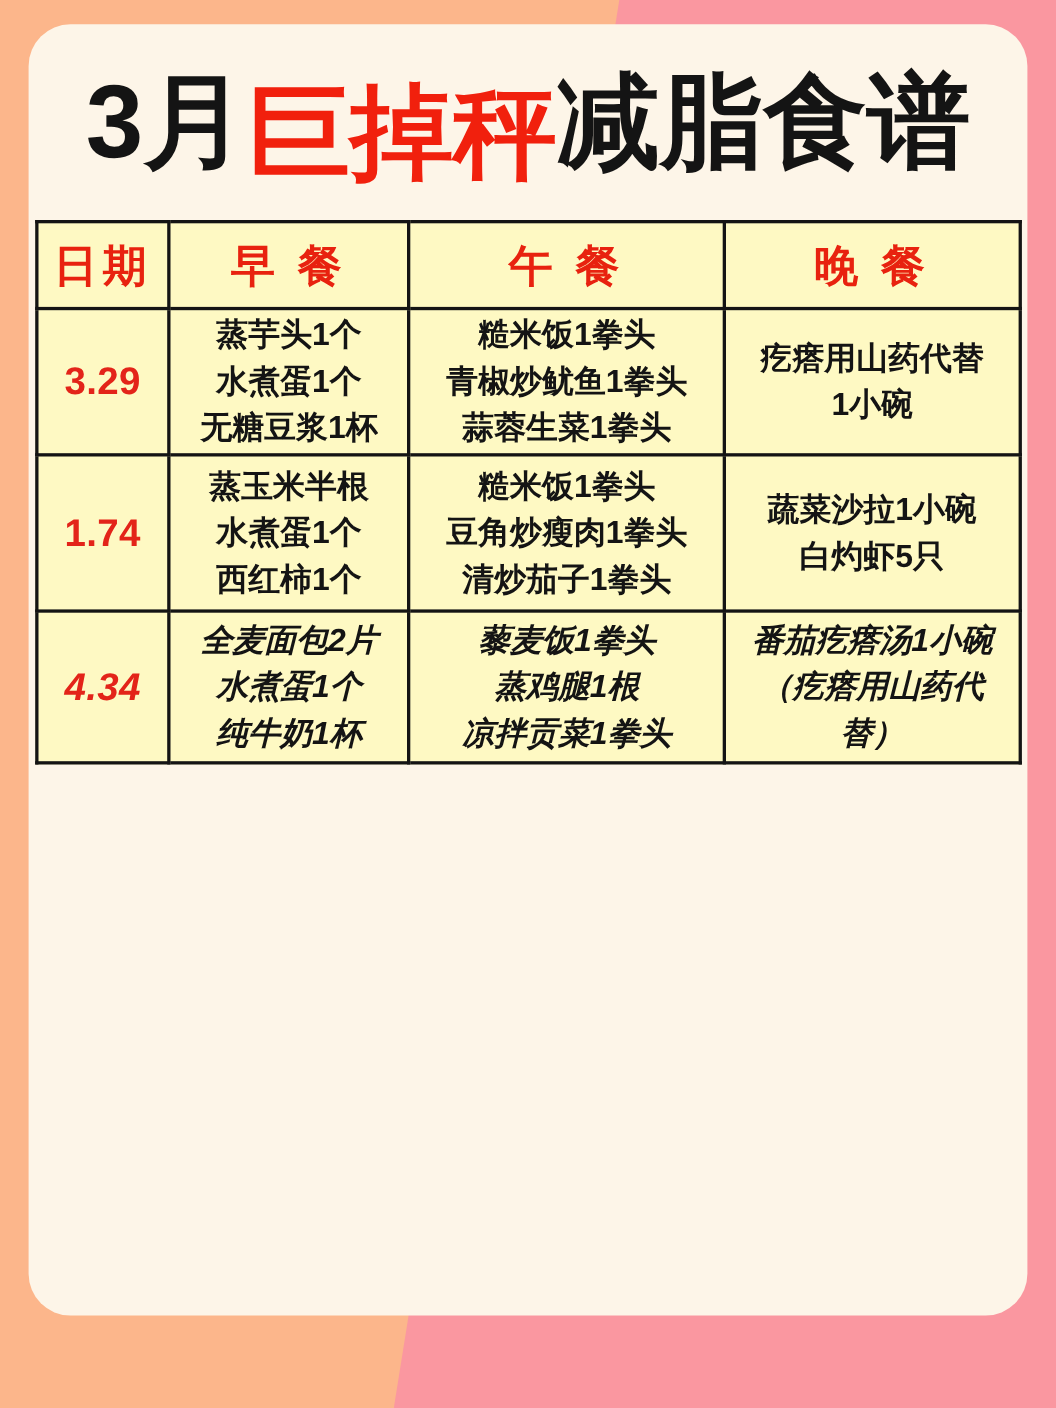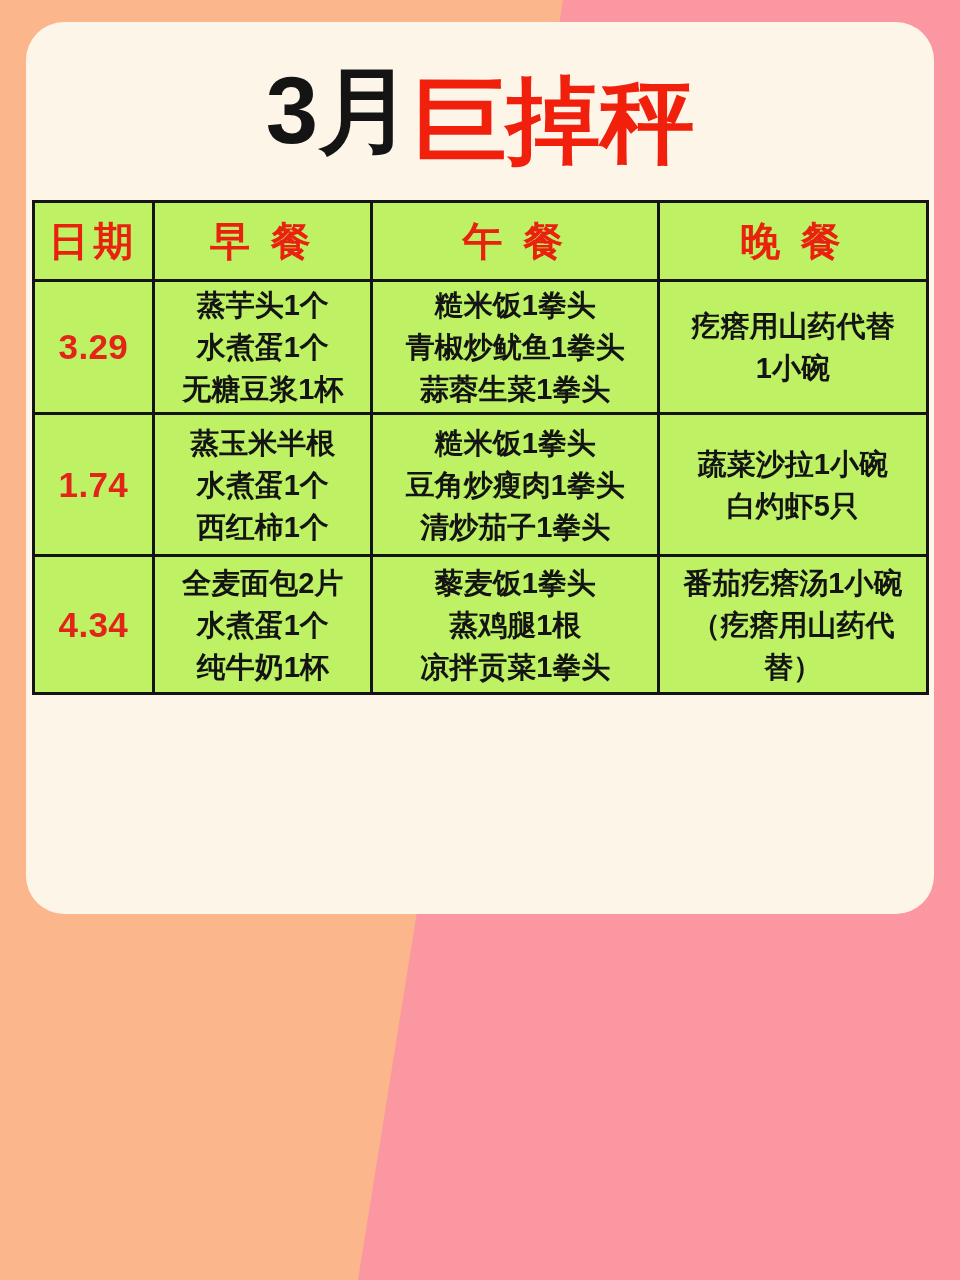--- a/index.html
+++ b/index.html
@@ -6,60 +6,61 @@
   body{
     width:960px;height:1280px;position:relative;overflow:hidden;
     font-family:"Liberation Sans","DejaVu Sans",sans-serif;
     background:#fcb68b;
   }
   .bg-pink{
     position:absolute;inset:0;background:#fa97a0;
     clip-path:polygon(563px 0,960px 0,960px 1280px,358px 1280px);
   }
   .card{
-    position:absolute;left:26px;top:22px;width:908px;height:892px;
+    position:absolute;left:26px;top:22px;width:908px;height:1174px;
     background:#fdf5e8;border-radius:38px;
   }
   .title{
     margin:0;height:178px;display:flex;align-items:center;justify-content:center;
     font-size:94px;font-weight:900;color:#141414;letter-spacing:0;
     white-space:nowrap;line-height:1;
   }
   .title .red{color:#f1200d;margin-top:20px;}
   table{
     width:897px;margin:0 auto;border-collapse:collapse;table-layout:fixed;
-    background:#bef264;
+    background:#fef9c3;
   }
   th,td{border:3px solid #141414;text-align:center;vertical-align:middle;padding:2px 4px;}
   th{
     height:72px;color:#e8220f;font-size:40px;font-weight:bold;letter-spacing:0.12em;
     white-space:nowrap;
   }
   td.date{color:#e32419;font-size:35px;font-weight:bold;letter-spacing:0.01em;margin-top:28px;}
   td.meal{
     color:#141414;font-size:29px;font-weight:bold;line-height:1.45;
     white-space:pre-line;
   }
   tr.r1 td{height:123px;}
   tr.r2 td{height:135px;}
-  tr.r3 td{height:131px;}
+  tr.r3 td{height:131px;font-style:italic;}
   .col-date{width:13.5%;}
   .col-breakfast{width:24.4%;}
   .col-lunch{width:32.1%;}
   .col-dinner{width:30%;}
 </style>
 </head>
 <body>
 
 <div class="bg-pink"></div>
 
 <div class="card">
   <h1 class="title">
       <span>3月</span>
       <span class="red">巨掉秤</span>
+      <span>减脂食谱</span>
     </h1>
 
   <table>
     <colgroup>
       <col class="col-date">
         <col class="col-breakfast">
         <col class="col-lunch">
         <col class="col-dinner">
     </colgroup>
     <thead>

